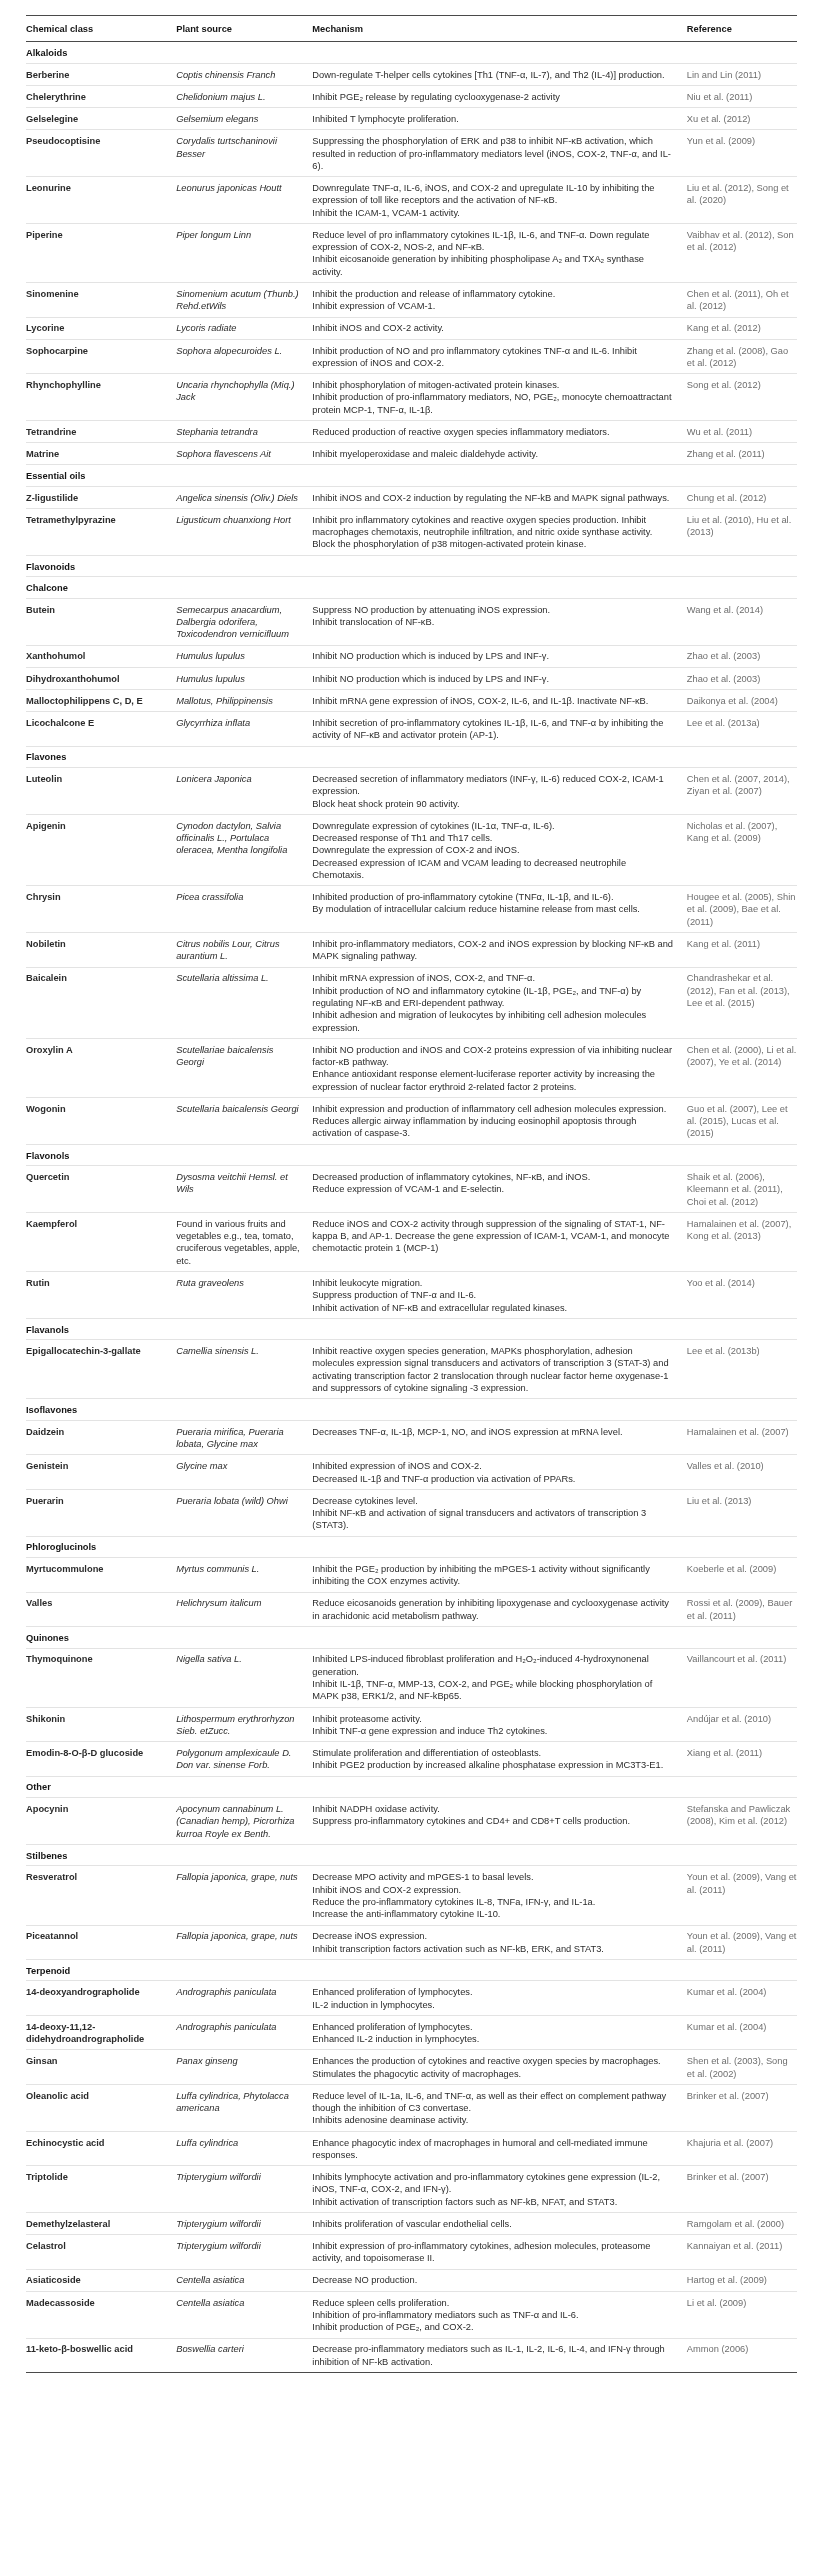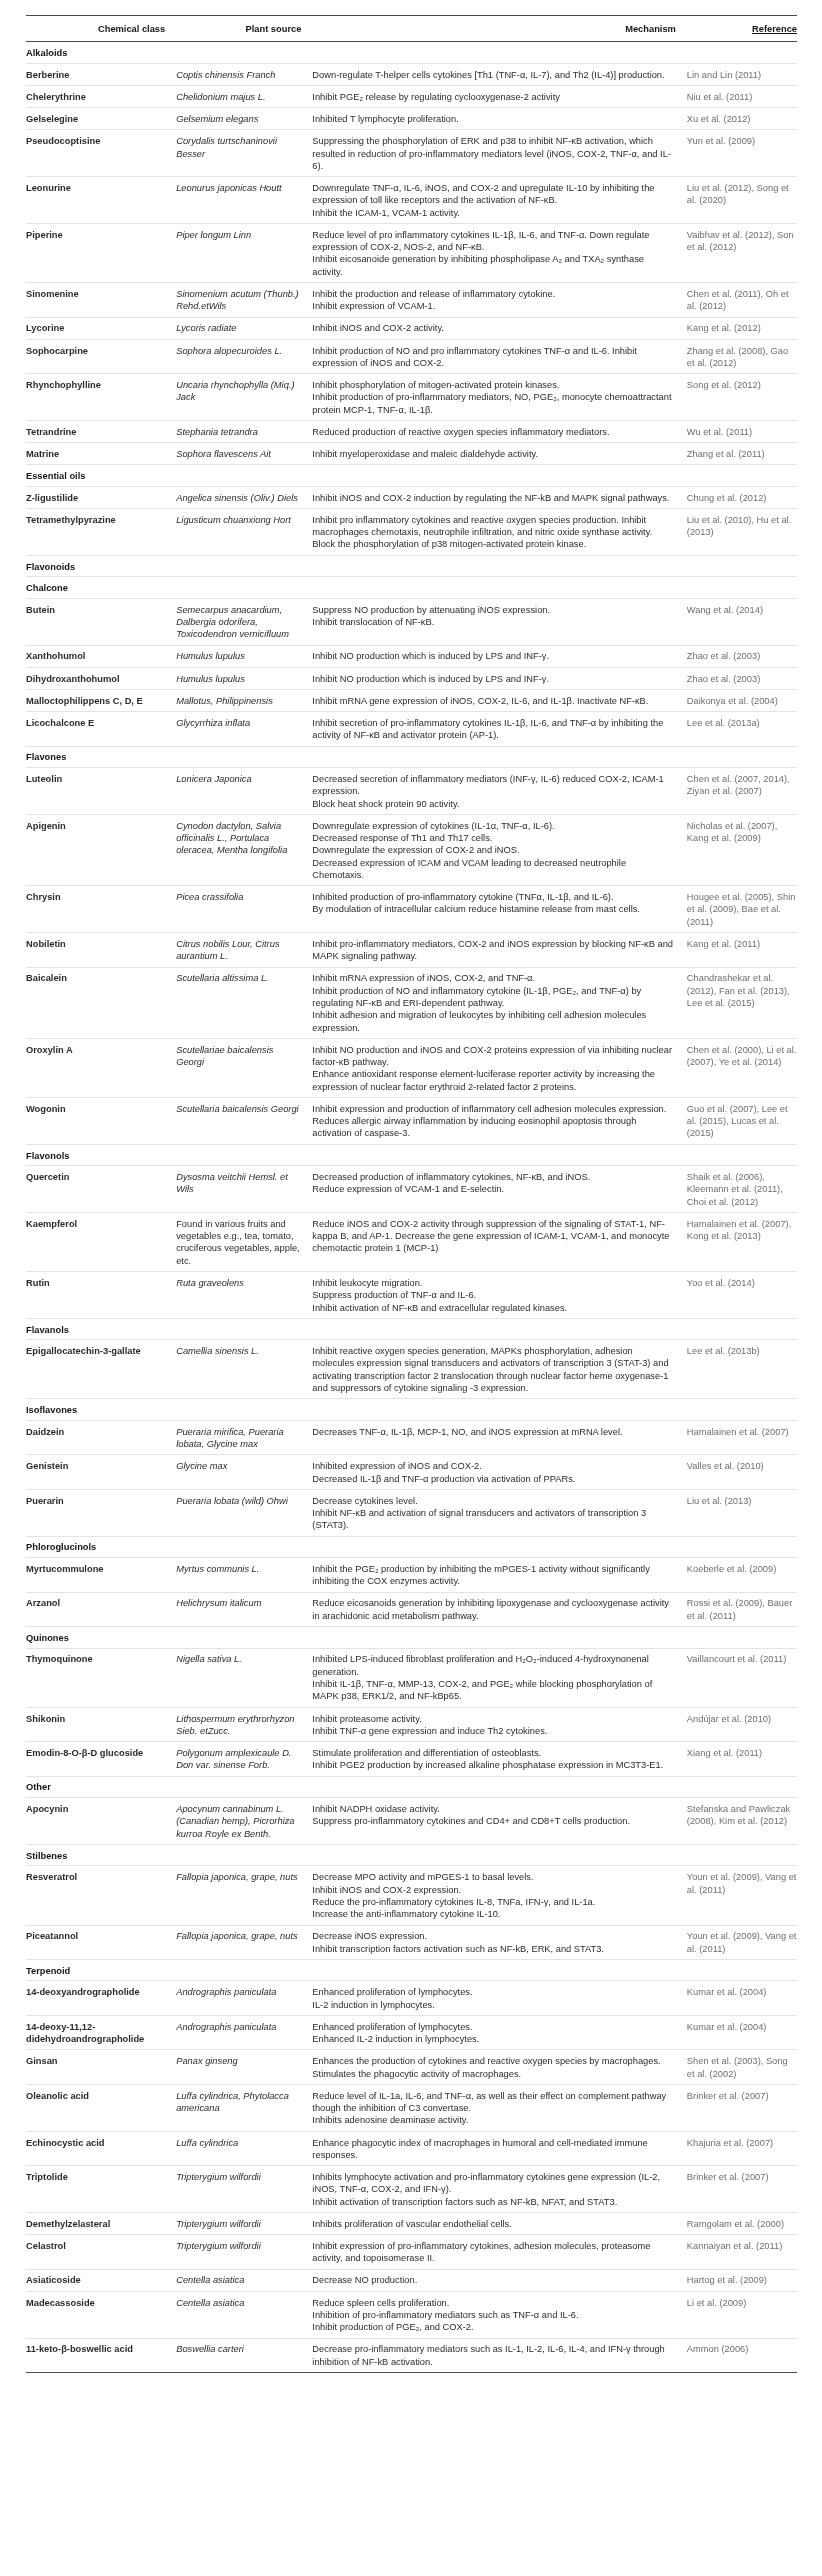--- a/index.html
+++ b/index.html
@@ -20,29 +20,29 @@
     line-height: 12.3px;
     border-top: 1px solid #4a4a4a;
     border-bottom: 1px solid #4a4a4a;
   }
   col.c-chem { width: 150px; }
   col.c-src  { width: 136px; }
   col.c-mech { width: 374px; }
   col.c-ref  { width: 110px; }
 
   thead th {
-    text-align: right;
+    text-align: left;
     vertical-align: top;
     font-size: 9.3px;
     font-weight: bold;
     color: #151515;
     padding: 6.9px 11px 6.2px 0;
     border-bottom: 0.7px solid #4a4a4a;
   }
-  thead th:last-child { padding-right: 0; text-decoration: underline; }
+  thead th:last-child { padding-right: 0; }
 
   tbody td {
     vertical-align: top;
     padding: 4.8px 11px 4.1px 0;
     border-top: 0.7px solid #e3e3e3;
   }
   tbody td:last-child { padding-right: 0; }
   tbody tr.first-row td { border-top: none; margin-top: 8px; }
 
   td.section-title {
@@ -389,21 +389,21 @@
         </tr>
         <tr>
           <td class="col-chem">Myrtucommulone</td>
           <td class="col-src it">Myrtus communis L.</td>
           <td class="col-mech">
             <div class="mech-line">Inhibit the PGE₂ production by inhibiting the mPGES-1 activity without significantly inhibiting the COX enzymes activity.</div>
           </td>
           <td class="col-ref">Koeberle et al. (2009)</td>
         </tr>
         <tr>
-          <td class="col-chem">Arzanol</td>
+          <td class="col-chem">Valles</td>
           <td class="col-src it">Helichrysum italicum</td>
           <td class="col-mech">
             <div class="mech-line">Reduce eicosanoids generation by inhibiting lipoxygenase and cyclooxygenase activity in arachidonic acid metabolism pathway.</div>
           </td>
           <td class="col-ref">Rossi et al. (2009), Bauer et al. (2011)</td>
         </tr>
         <tr>
           <td class="section-title" colspan="4">Quinones</td>
         </tr>
         <tr>

